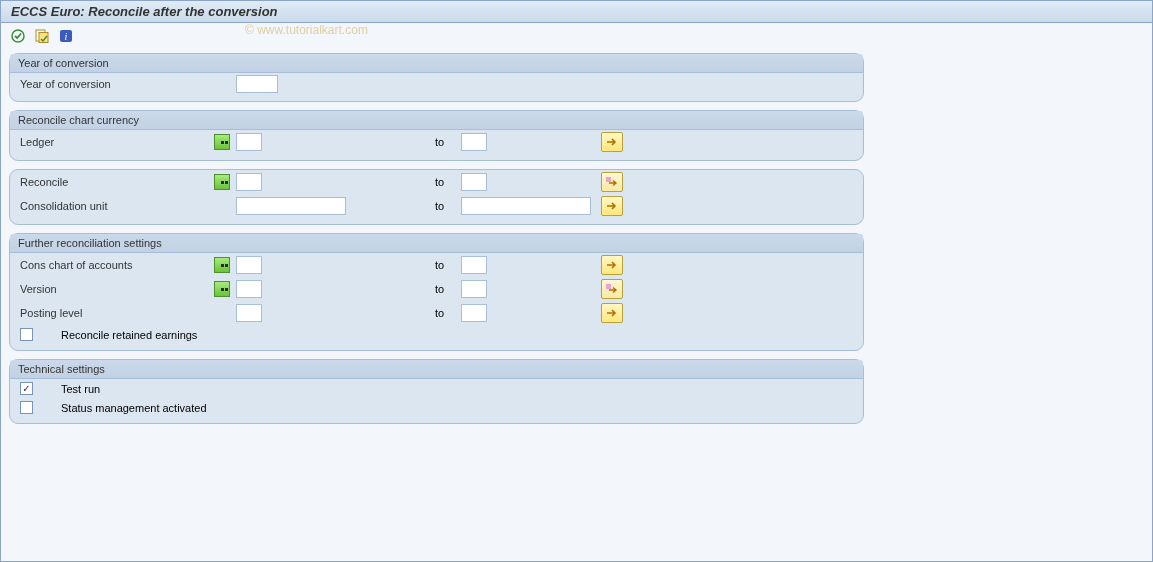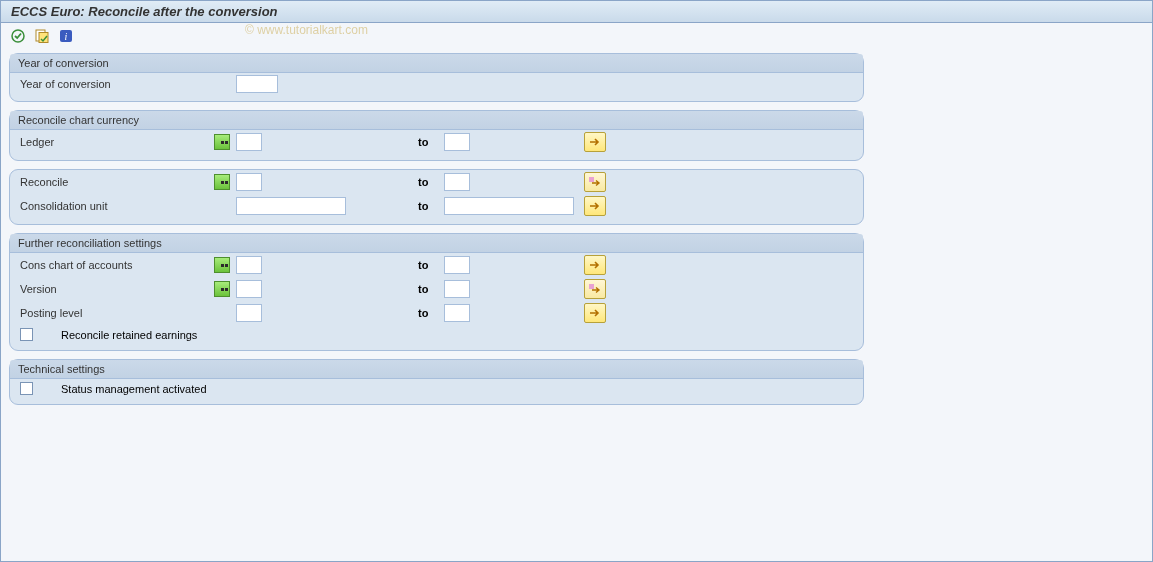--- a/index.html
+++ b/index.html
@@ -56,21 +56,21 @@
       width: 16px; height: 16px; margin-right: 6px;
       background: linear-gradient(to bottom, #a7ec7a, #6bc23c);
       border: 1px solid #4e8f2e;
       position: relative;
       display: inline-flex; align-items: center; justify-content: center;
     }
     .select-indicator::after {
       content: ""; width: 3px; height: 3px; background: #2b2b2b; box-shadow: 4px 0 0 #2b2b2b;
     }
     .no-indicator { width: 22px; display: inline-block; }
-    .to-label { width: 22px; text-align: left; margin: 0 4px 0 0; font-weight: bold; }
+    .to-label { width: 22px; text-align: left; margin: 0 4px 0 17px; }
     .gap1 { width: 156px; }
     .gap2 { width: 108px; }
     .arrow-btn {
       width: 22px; height: 20px; border: 1px solid #b7a13a; border-radius: 2px;
       background: linear-gradient(to bottom, #fff7c6, #ffe77a);
       display: flex; align-items: center; justify-content: center; cursor: pointer;
       margin-left: 6px;
     }
     .arrow-btn.alt { background: linear-gradient(to bottom, #fff7d6, #f9e9a1); }
     .checkbox-row { display: flex; align-items: center; padding: 3px 10px; gap: 22px; }
@@ -219,19 +219,23 @@
       </div>
       <div class="checkbox-row">
         <span class="checkbox"></span>
         <span>Reconcile retained earnings</span>
       </div>
     </div>
 
     <div class="group">
       <div class="group-header">Technical settings</div>
       <div class="checkbox-row">
+        <span class="checkbox checked"></span>
+        <span>Test run</span>
+      </div>
+      <div class="checkbox-row">
         <span class="checkbox"></span>
         <span>Status management activated</span>
       </div>
     </div>
 
   </div>
 </div>
 
 </body></html>

